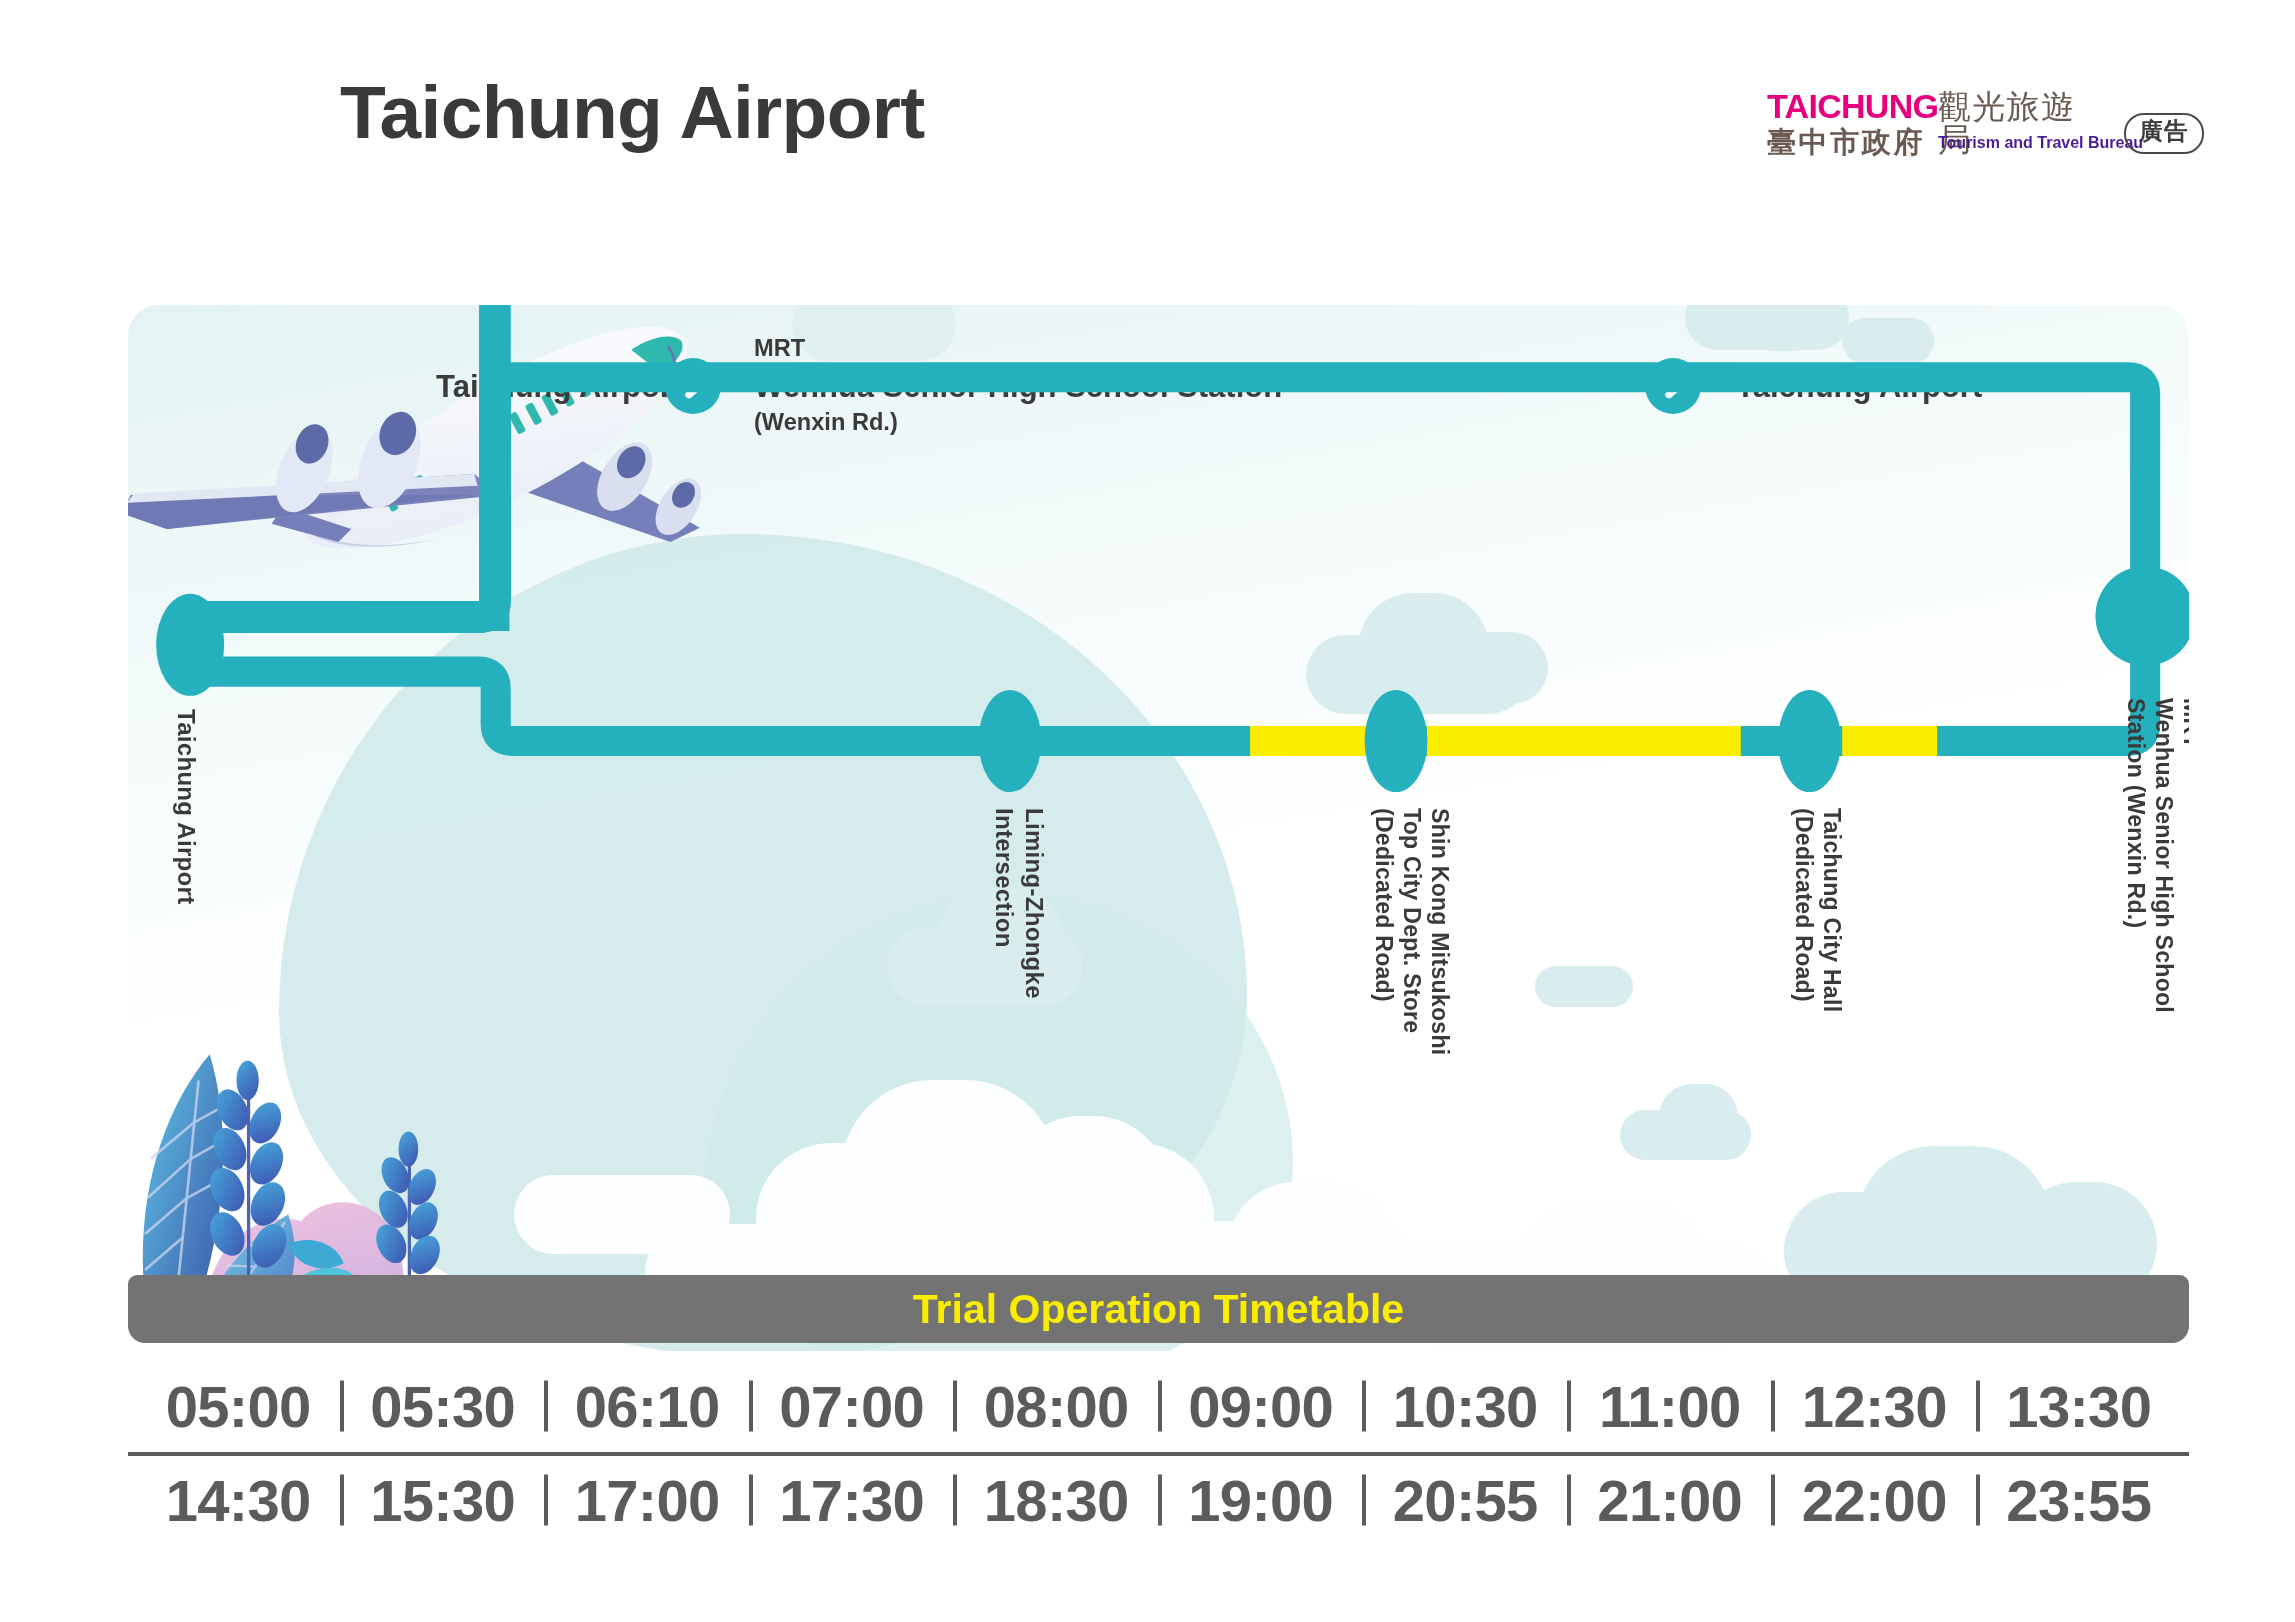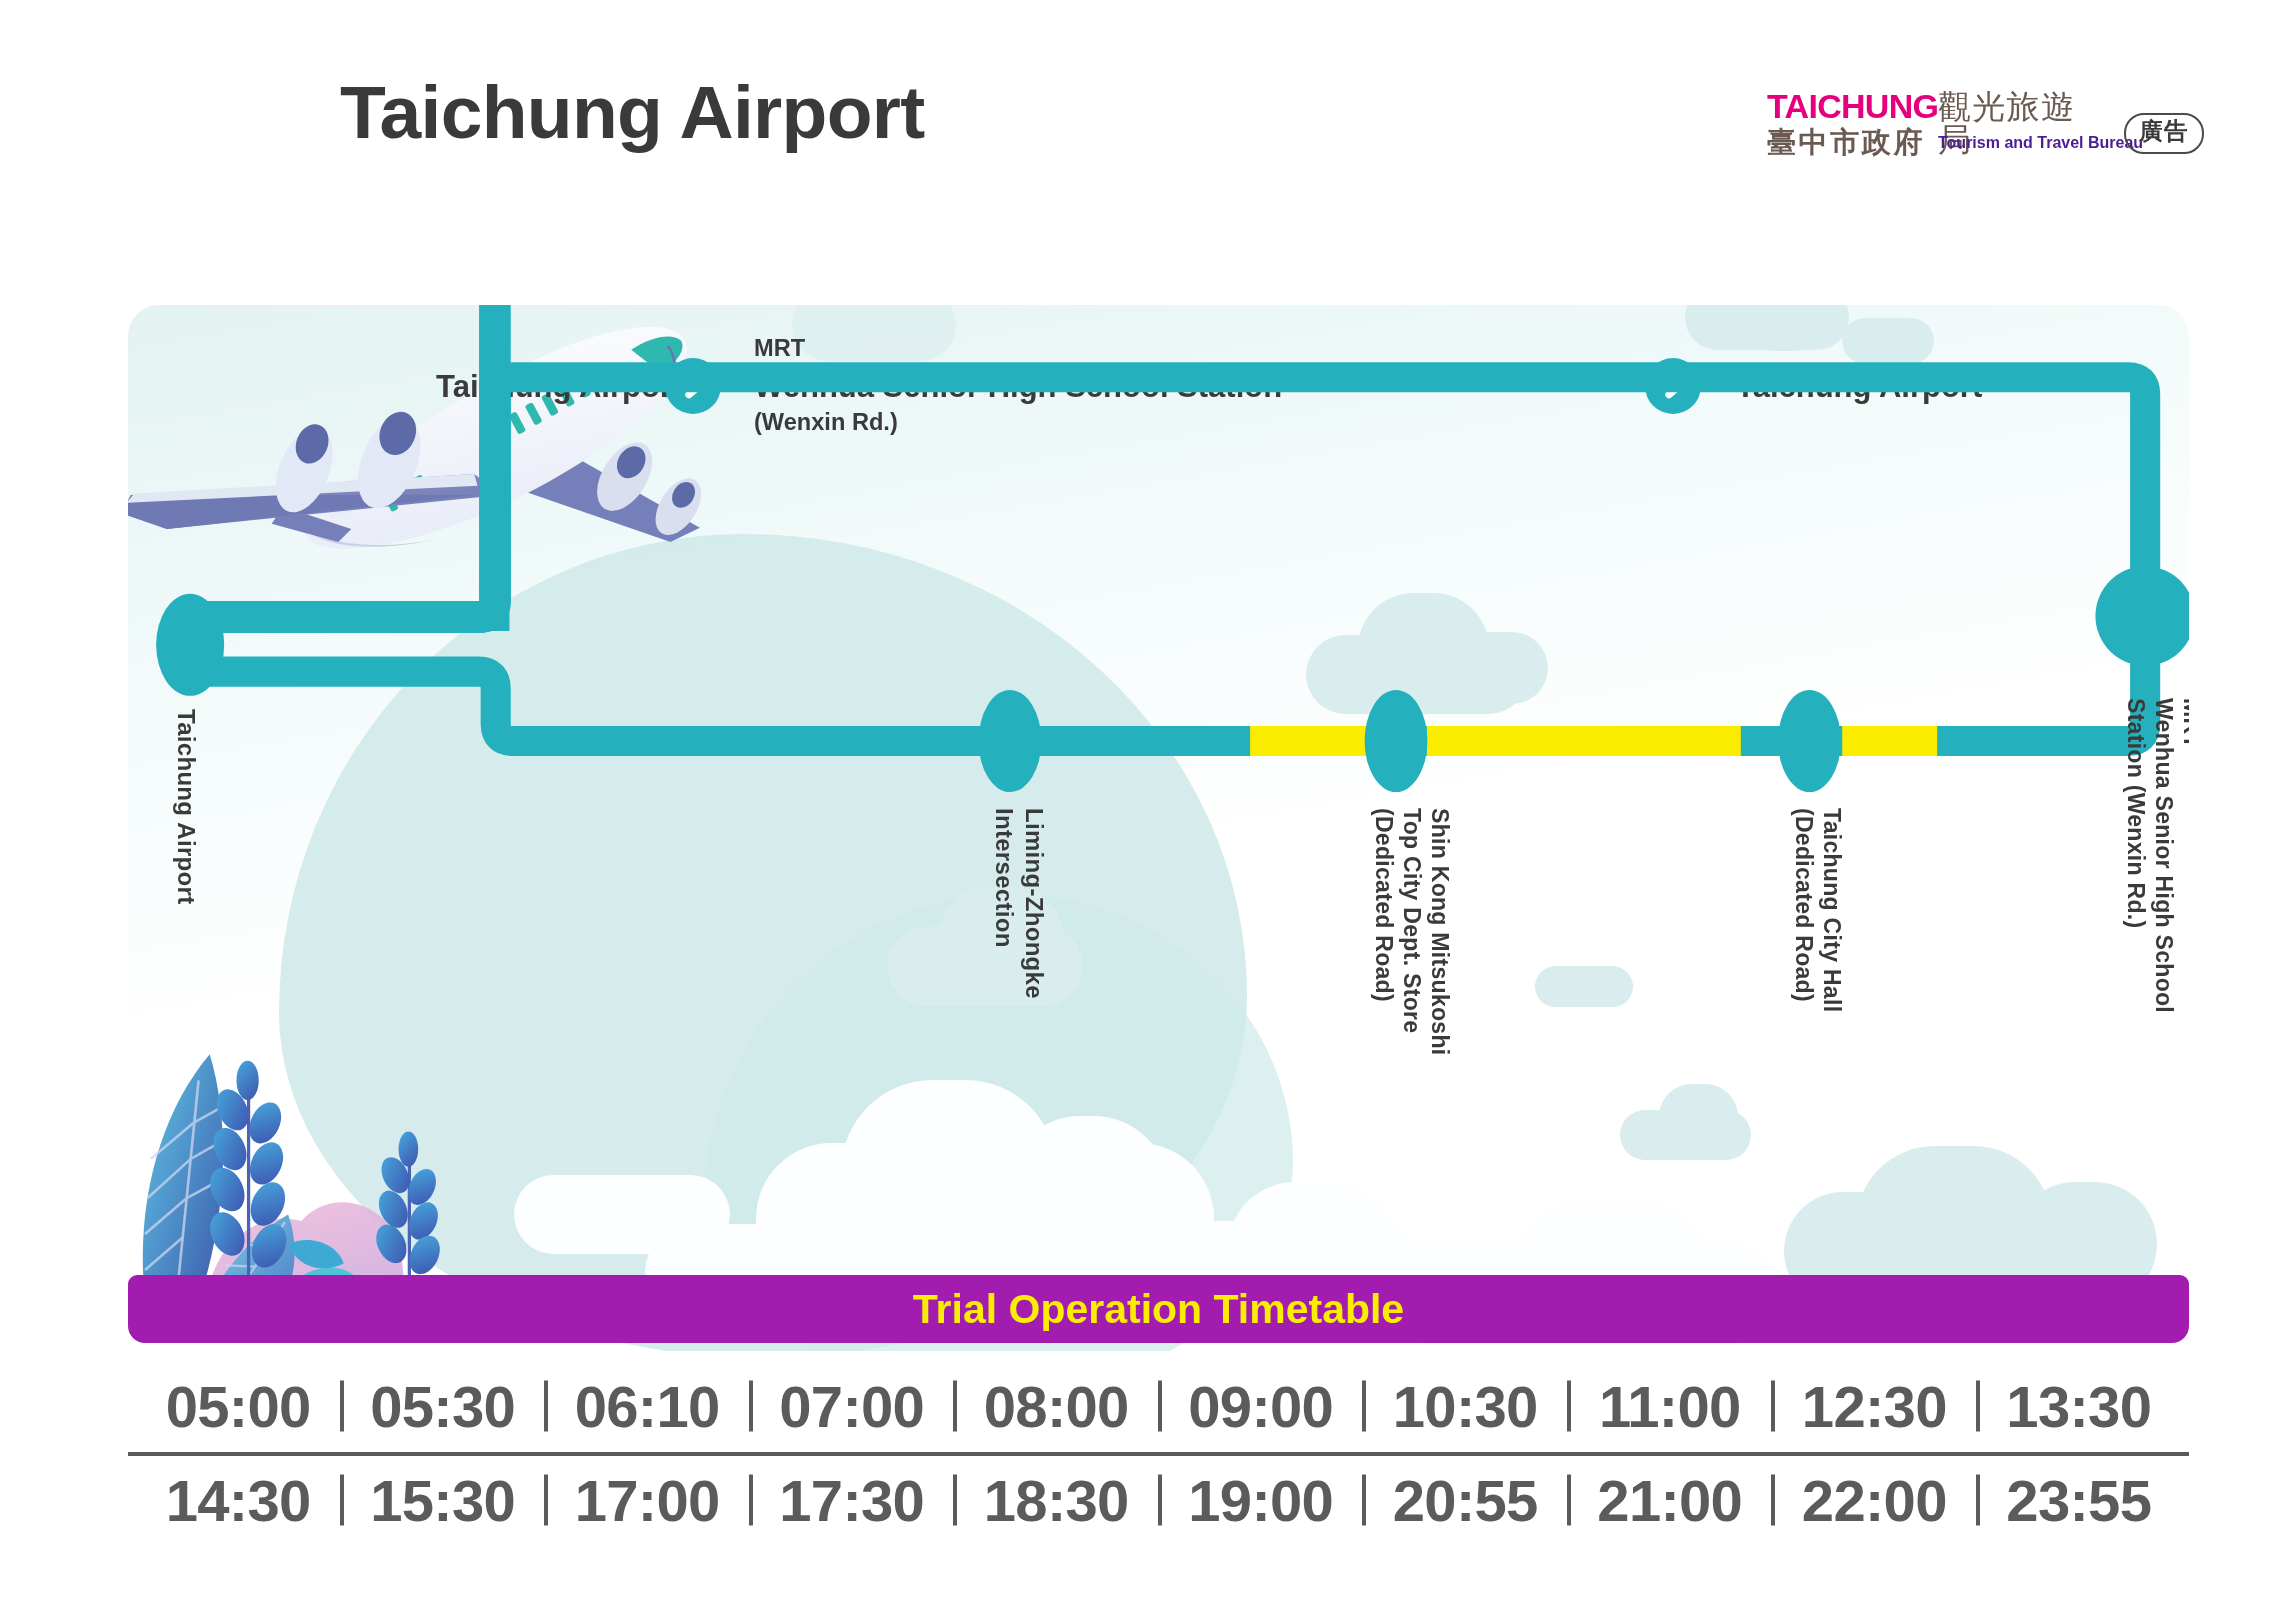--- a/index.html
+++ b/index.html
@@ -102,21 +102,21 @@
   .dir-sub{font-size:23.6px;font-weight:700;}
   .dir-arrow{
     position:absolute;width:56px;height:56px;border-radius:50%;
     background:#25b0bd;display:flex;align-items:center;justify-content:center;
   }
   .dir-arrow svg{display:block;}
 
   
   #timetable-banner{
     position:absolute;left:128px;top:1275px;width:2061px;height:68px;
-    background:#a21caf;border-radius:9.2px 9.2px 17px 17px;
+    background:#737373;border-radius:9.2px 9.2px 17px 17px;
     display:flex;align-items:center;justify-content:center;
   }
   #timetable-banner-title{
     color:#faed00;font-size:41px;font-weight:700;letter-spacing:0px;
   }
 
   
   #timetable{position:absolute;left:128px;top:1360px;width:2061px;height:216px;text-align:right;}
   .tt-row{
     display:flex;align-items:center;justify-content:space-between;

